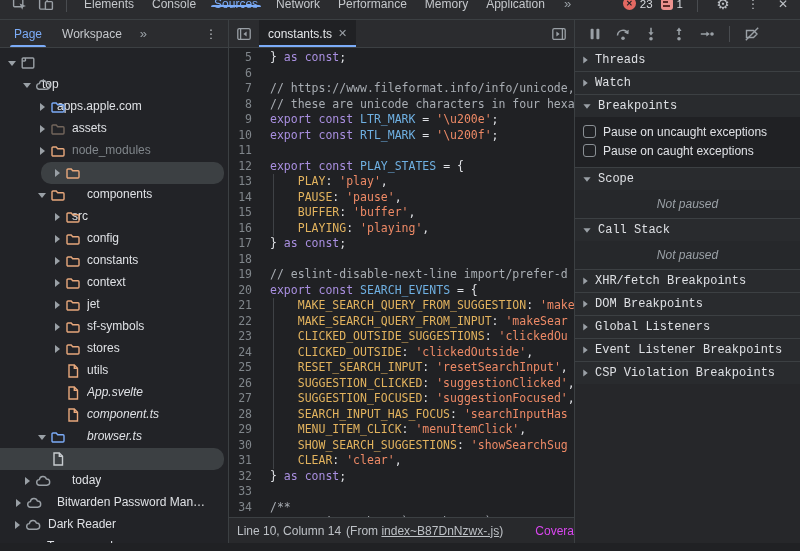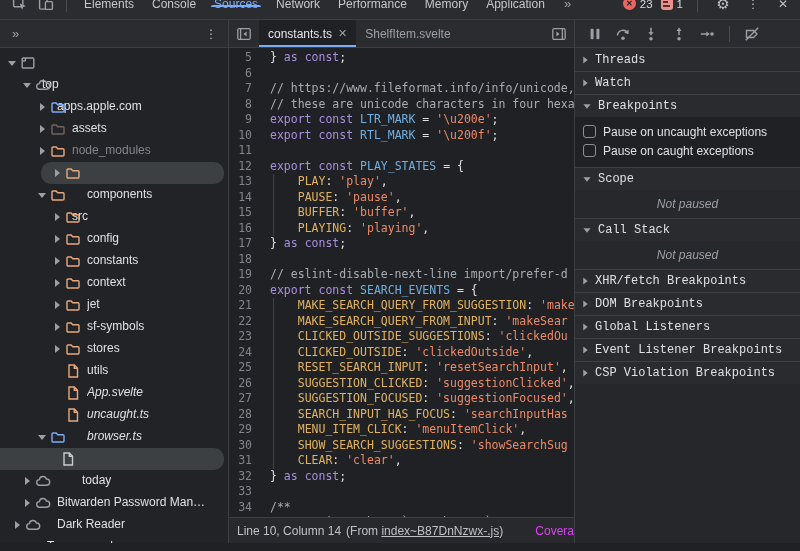--- a/index.html
+++ b/index.html
@@ -167,38 +167,39 @@
       </button>
       <div class="vsep"></div>
       <button class="glyph">⚙</button>
       <button class="glyph small">⋮</button>
       <button class="glyph small">✕</button>
     </div>
   </div>
 
   <div class="row2">
     <div class="nav-strip">
+      <div id="nav-tabs" style="display:flex;height:100%">
+          <button class="nav-tab active">Page</button>
+          <button class="nav-tab">Workspace</button>
+        </div>
       <button class="more-chev">»</button>
       <button class="glyph small nav-kebab">⋮</button>
     </div>
     <div class="ed-strip">
       <button class="ibtn">
         <svg width="16" height="16" viewBox="0 0 16 16" fill="none" stroke="#9aa0a6" stroke-width="1.3">
           <rect x="1.8" y="2.6" width="12.4" height="10.8" rx="1.5"></rect>
           <line x1="4.6" y1="2.6" x2="4.6" y2="13.4"></line>
           <path d="M10.6 5.6 L7.4 8 L10.6 10.4 Z" fill="#9aa0a6" stroke="none"></path>
         </svg>
       </button>
       <div class="ed-tabs" id="editor-tabs">
           <button class="ed-tab active">
             <span>constants.ts</span>
             <span class="close-x">✕</span>
-          </button>
-          <button class="ed-tab">
-            <span>ShelfItem.svelte</span>
           </button>
         </div>
       <button class="ibtn">
         <svg width="16" height="16" viewBox="0 0 16 16" fill="none" stroke="#9aa0a6" stroke-width="1.3">
           <rect x="1.8" y="2.6" width="12.4" height="10.8" rx="1.5"></rect>
           <line x1="11.4" y1="2.6" x2="11.4" y2="13.4"></line>
           <path d="M5.4 5.6 L8.6 8 L5.4 10.4 Z" fill="#9aa0a6" stroke="none"></path>
         </svg>
       </button>
     </div>
@@ -416,21 +417,21 @@
           <span class="tlabel ital">App.svelte</span>
         </div>
         <div class="trow" style="padding-left: 51px;">
           <span class="arr"></span>
           <span class="ticon">
             <svg width="16" height="16" viewBox="0 0 16 16" fill="none" stroke="#e8a87c" stroke-width="1.4">
               <path d="M4 2 h5.3 L12.5 5.2 V14 H4 Z"></path>
               <path d="M9.3 2 V5.2 H12.5"></path>
             </svg>
           </span>
-          <span class="tlabel ital">uncaught.ts</span>
+          <span class="tlabel ital">component.ts</span>
         </div>
         <div class="trow" style="padding-left: 51px;">
           <span class="arr"></span>
           <span class="ticon">
             <svg width="16" height="16" viewBox="0 0 16 16" fill="none" stroke="#e8a87c" stroke-width="1.4">
               <path d="M4 2 h5.3 L12.5 5.2 V14 H4 Z"></path>
               <path d="M9.3 2 V5.2 H12.5"></path>
             </svg>
           </span>
           <span class="tlabel ital">browser.ts</span>
@@ -439,42 +440,42 @@
           <span class="arr">
             <span class="tri-d"></span>
           </span>
           <span class="ticon">
             <svg width="16" height="16" viewBox="0 0 16 16" fill="none" stroke="#7cacf8" stroke-width="1.4">
               <path d="M2 5 a1 1 0 0 1 1-1 h3.2 l1.5 1.7 H13 a1 1 0 0 1 1 1 V12 a1 1 0 0 1 -1 1 H3 a1 1 0 0 1 -1-1 Z"></path>
             </svg>
           </span>
           <span class="tlabel">us/iphone</span>
         </div>
-        <div class="trow sel full" style="padding-left: 46px;">
+        <div class="trow sel full" style="padding-left: 36px;">
           <span class="arr"></span>
           <span class="ticon">
             <svg width="16" height="16" viewBox="0 0 16 16" fill="none" stroke="#c8ccd0" stroke-width="1.4">
               <path d="M4 2 h5.3 L12.5 5.2 V14 H4 Z"></path>
               <path d="M9.3 2 V5.2 H12.5"></path>
             </svg>
           </span>
           <span class="tlabel">today</span>
         </div>
         <div class="trow" style="padding-left: 21px;">
           <span class="arr">
             <span class="tri-r"></span>
           </span>
           <span class="ticon">
             <svg width="16" height="16" viewBox="0 0 16 16" fill="none" stroke="#9aa0a6" stroke-width="1.4">
               <path d="M4.6 12.2 a2.8 2.8 0 0 1 -.2-5.6 a3.6 3.6 0 0 1 7-.6 a2.6 2.6 0 0 1 .4 6.2 Z"></path>
             </svg>
           </span>
           <span class="tlabel">Bitwarden Password Man…</span>
         </div>
-        <div class="trow" style="padding-left: 21px;">
+        <div class="trow" style="padding-left: 12px;">
           <span class="arr">
             <span class="tri-r"></span>
           </span>
           <span class="ticon">
             <svg width="16" height="16" viewBox="0 0 16 16" fill="none" stroke="#9aa0a6" stroke-width="1.4">
               <path d="M4.6 12.2 a2.8 2.8 0 0 1 -.2-5.6 a3.6 3.6 0 0 1 7-.6 a2.6 2.6 0 0 1 .4 6.2 Z"></path>
             </svg>
           </span>
           <span class="tlabel">Dark Reader</span>
         </div>

